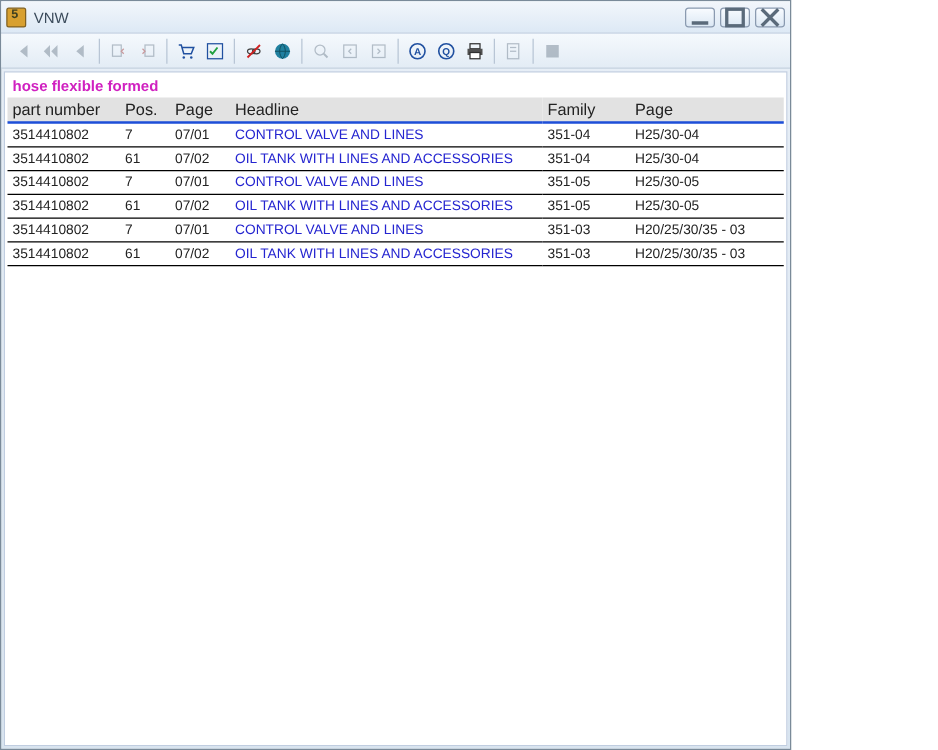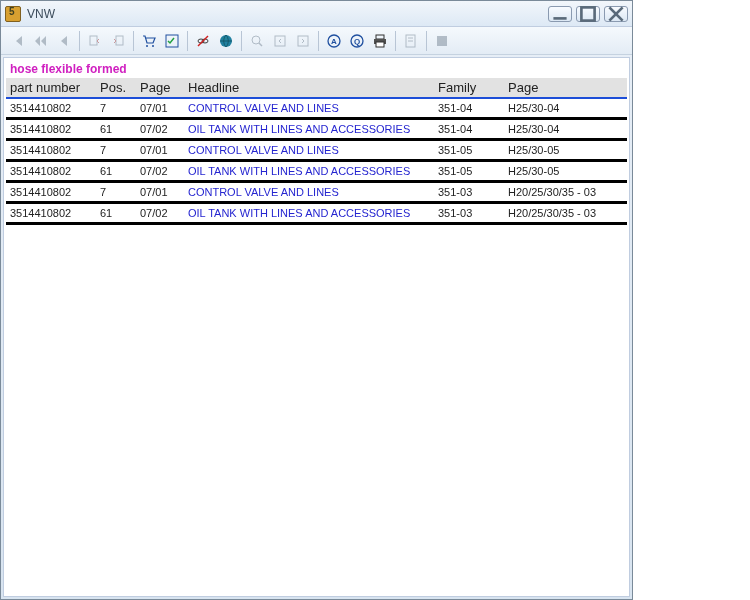--- a/index.html
+++ b/index.html
@@ -13,21 +13,21 @@
   .winbtn { width: 24px; height: 16px; border: 1px solid #8a9ab0; border-radius: 3px; background: linear-gradient(to bottom, #f8fbff, #dce8f4); display: flex; align-items: center; justify-content: center; font-size: 9px; color: #5a6a7a; cursor: pointer; }
   .toolbar { height: 28px; background: linear-gradient(to bottom, #f5f9fd, #e3ecf5); display: flex; align-items: center; padding: 0 6px; gap: 1px; border-bottom: 1px solid #c5d2e0; }
   .toolbar .sep { width: 1px; height: 20px; background: #b8c5d5; margin: 0 3px; }
   .tbtn { width: 22px; height: 22px; display: flex; align-items: center; justify-content: center; cursor: pointer; border-radius: 2px; }
   .tbtn svg { width: 16px; height: 16px; }
   .dim { opacity: 0.45; }
   .content { flex: 1; background: #fff; margin: 2px; border: 1px solid #c0cde0; overflow: auto; padding: 2px; }
   .search-title { color: #d020c0; font-weight: bold; font-size: 12px; padding: 2px 4px; }
   table { border-collapse: collapse; width: 100%; table-layout: fixed; }
   th { background: #e2e2e2; text-align: left; font-weight: normal; padding: 2px 4px; border-bottom: 2px solid #1d4ed8; font-size: 13px; color: #222; }
-  td { padding: 3px 4px; vertical-align: top; font-size: 11px; color: #222; border-bottom: 3px solid #000000; }
+  td { padding: 3px 4px; vertical-align: top; font-size: 11px; color: #222; border-bottom: 1px solid #000000; }
   td.link { color: #2525d0; cursor: pointer; }
   .col-pn { width: 90px; }
   .col-pos { width: 40px; }
   .col-page { width: 48px; }
   .col-head { width: 250px; }
   .col-fam { width: 70px; }
   .col-model { width: auto; }
 </style>
 </head>
 <body>

